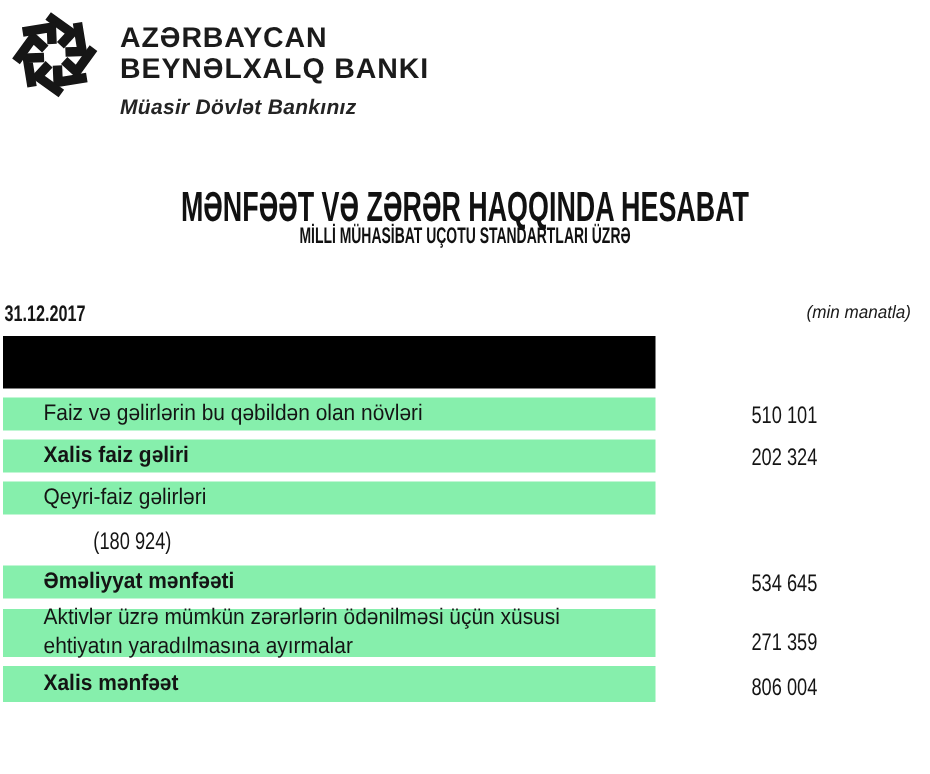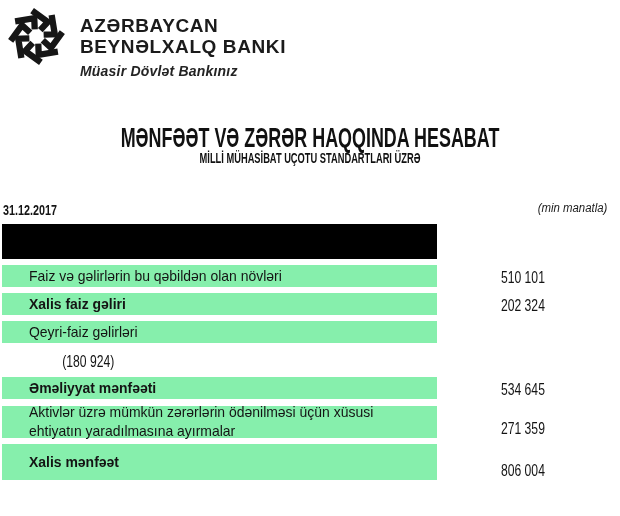--- a/index.html
+++ b/index.html
@@ -36,21 +36,21 @@
   }
   #unit-note{
     position:absolute;right:13px;top:201px;font-size:12px;font-style:italic;
     white-space:nowrap;transform:scaleX(0.95);transform-origin:right center;color:#1a1a1a;
   }
   
   #header-bar{position:absolute;left:2px;top:224px;width:435px;height:35px;background:#000;}
   #rows{position:absolute;left:2px;top:259px;width:618px;}
   .row{display:flex;align-items:stretch;height:22px;margin-top:6px;}
   .row.tall{height:32px;margin-top:7px;}
-  .row.last{height:36px;}
+  .row.last{height:24px;}
   .cell-label{
     width:435px;flex:0 0 435px;background:#86efac;display:flex;align-items:center;
     padding-left:27px;box-sizing:border-box;
   }
   .cell-label .txt{
     display:inline-block;font-size:15px;line-height:1.25;color:#141414;
     transform:scaleX(0.93);transform-origin:left center;max-width:405px;
   }
   .row.bold .cell-label .txt{font-weight:700;}
   .row.tall .cell-label .txt{max-width:372px;}

